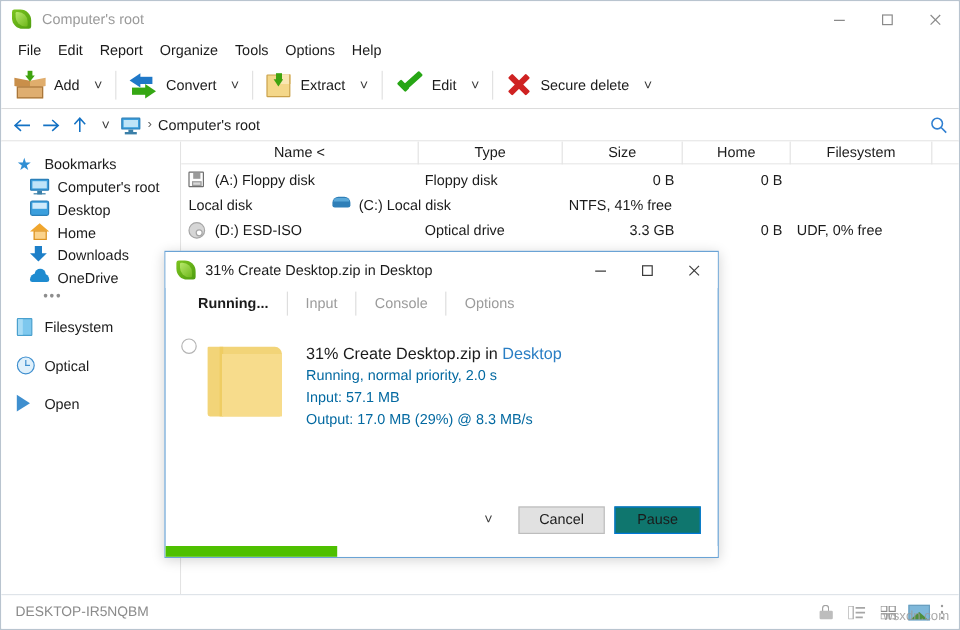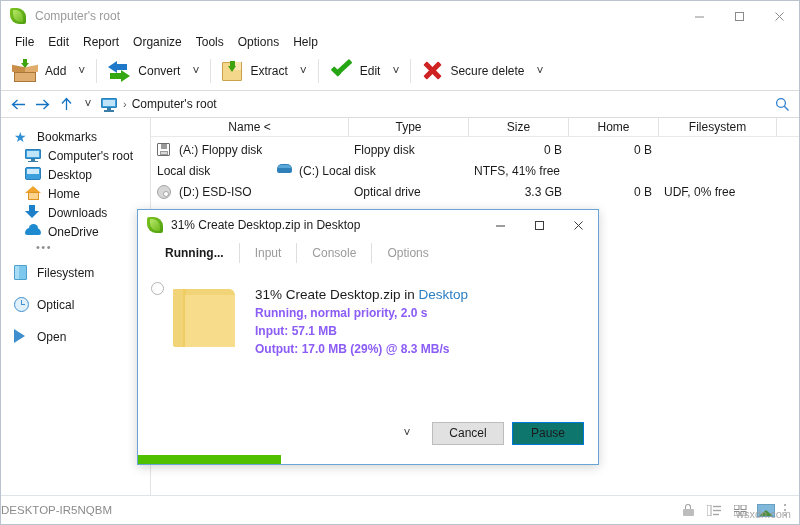--- a/index.html
+++ b/index.html
@@ -162,20 +162,21 @@
   .name-ico { width: 16px; height: 16px; position: relative; margin-right: 6px; flex: 0 0 auto; }
 
   
   .statusbar {
     position: absolute;
     left: 0; bottom: 0;
     width: 798px; height: 29px;
     display: flex; align-items: center;
     border-top: 1px solid #dfe4e9;
     background: #ffffff;
+    padding-left: 12px;
   }
   .status-text { font-size: 11.5px; color: #8b8b8b; }
   .status-right { margin-left: auto; display: flex; align-items: center; padding-right: 8px; }
   .status-ico {
     width: 26px; height: 20px;
     display: flex; align-items: center; justify-content: center;
     color: #9a9a9a;
     position: relative;
   }
 
@@ -213,21 +214,21 @@
     width: 13px; height: 13px;
     border: 1.6px solid #b4b4b4;
     border-radius: 50%;
     margin-top: 2px;
     flex: 0 0 auto;
   }
   .folder-big { width: 62px; height: 58px; position: relative; margin-left: 9px; margin-top: 9px; flex: 0 0 auto; }
   .task-text { margin-left: 20px; margin-top: 7px; }
   .task-title { font-size: 13.5px; color: #1b1b1b; white-space: nowrap; }
   .task-title .lnk { color: #2a7ec4; }
-  .task-sub { font-size: 12px; color: #8b5cf6; margin-top: 4px; white-space: nowrap; font-weight: bold; }
+  .task-sub { font-size: 12px; color: #0369a1; margin-top: 4px; white-space: nowrap; }
   .dlg-footer {
     height: 44px; display: flex; align-items: center; justify-content: flex-end;
     padding-right: 14px;
   }
   .dlg-caret {
     width: 22px; height: 22px; display: flex; align-items: center; justify-content: center;
     color: #3b3b3b; margin-right: 6px;
   }
   .dlg-btn {
     min-width: 72px; height: 23px;

